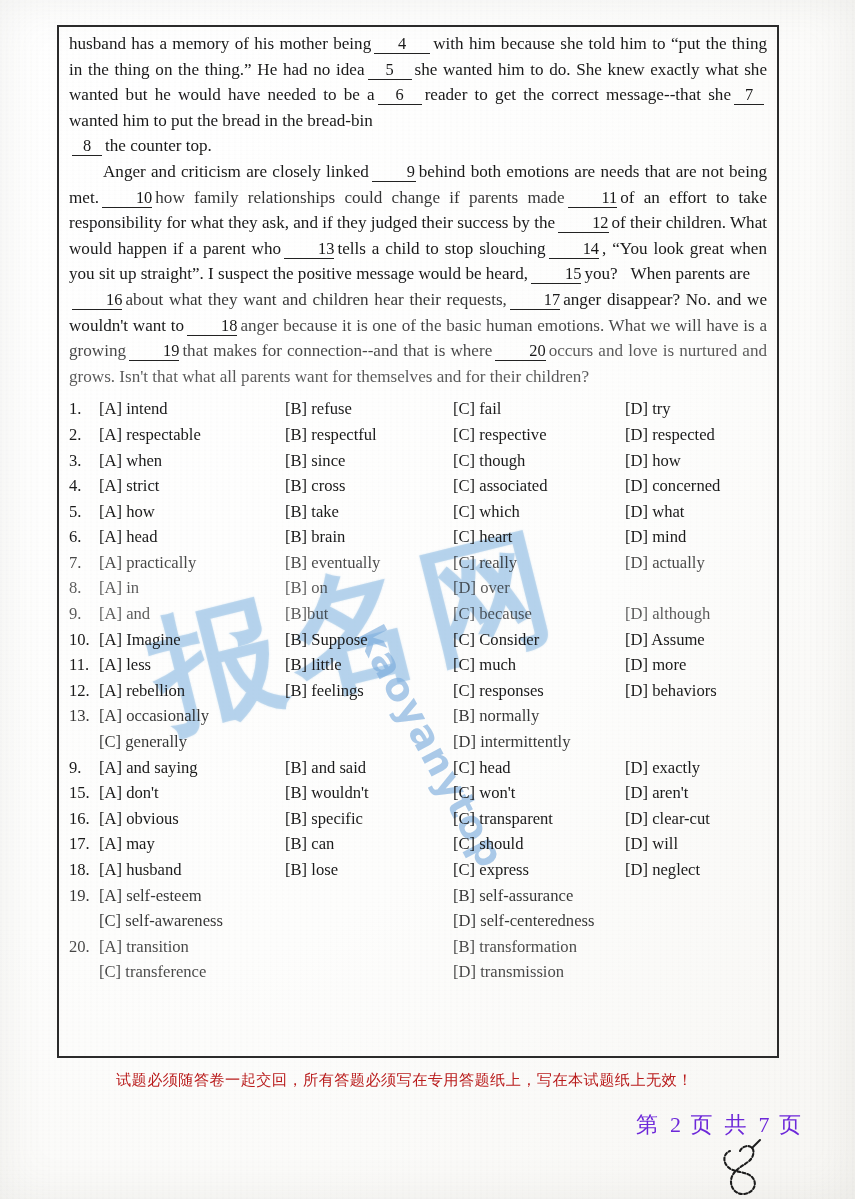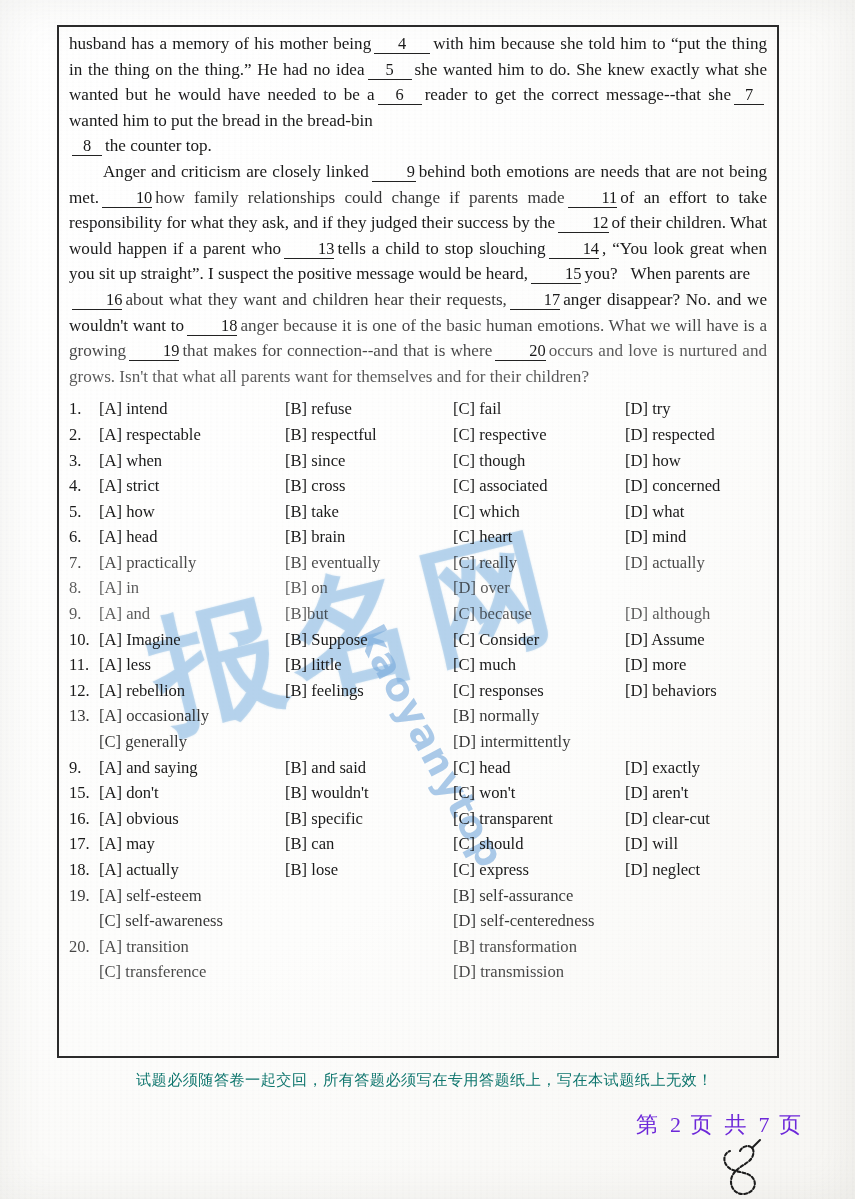--- a/index.html
+++ b/index.html
@@ -153,26 +153,26 @@
   
   #footer {
     position: absolute;
     left: 0;
     top: 1070px;
     width: 855px;
     z-index: 4;
   }
   .footer-note {
     position: absolute;
-    left: 136px;
+    left: 116px;
     top: 0;
     font-family: "DejaVu Sans", "Liberation Sans", sans-serif;
     font-size: 15.2px;
     letter-spacing: .4px;
-    color: #0f766e;
+    color: #b91c1c;
     white-space: nowrap;
   }
   .page-line {
     position: absolute;
     left: 636px;
     top: 40px;
     font-family: "DejaVu Sans", "Liberation Sans", sans-serif;
     font-size: 22px;
     letter-spacing: 2.5px;
     color: #6d28d9;
@@ -330,21 +330,21 @@
       </div>
       <div class="opt-row">
         <span class="opt-num">17.</span>
         <span class="col-a">[A] may</span>
         <span class="col-b">[B] can</span>
         <span class="col-c">[C] should</span>
         <span class="col-d">[D] will</span>
       </div>
       <div class="opt-row">
         <span class="opt-num">18.</span>
-        <span class="col-a">[A] actually</span>
+        <span class="col-a">[A] husband</span>
         <span class="col-b">[B] lose</span>
         <span class="col-c">[C] express</span>
         <span class="col-d">[D] neglect</span>
       </div>
       <div class="opt-row fade-a">
         <span class="opt-num">19.</span>
         <span class="col-wide-l">[A] self-esteem</span>
         <span>[B] self-assurance</span>
       </div>
       <div class="opt-row fade-a">

